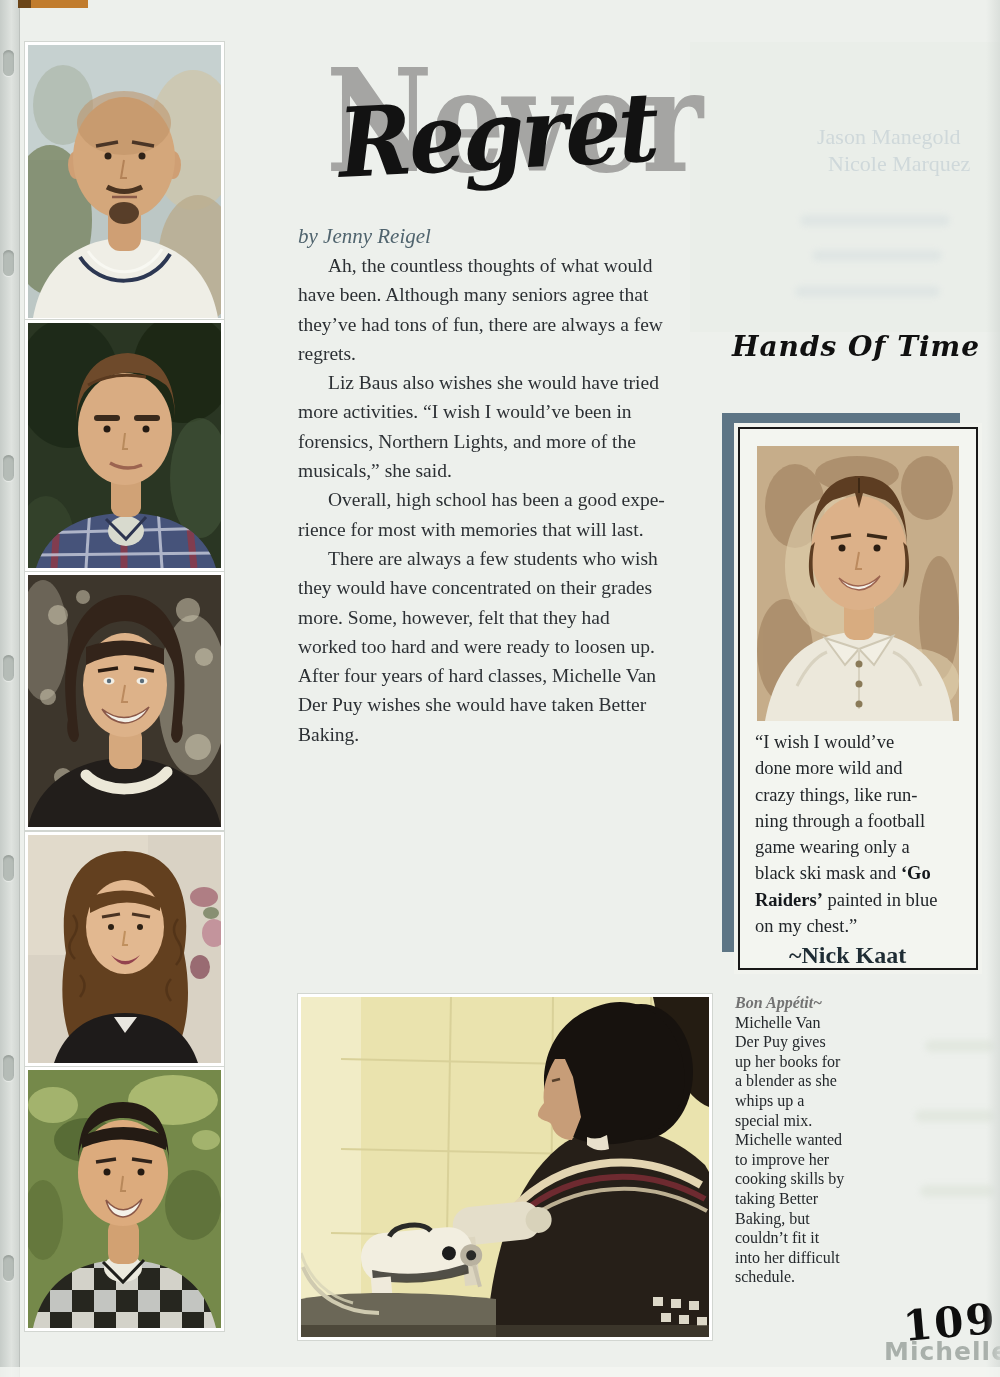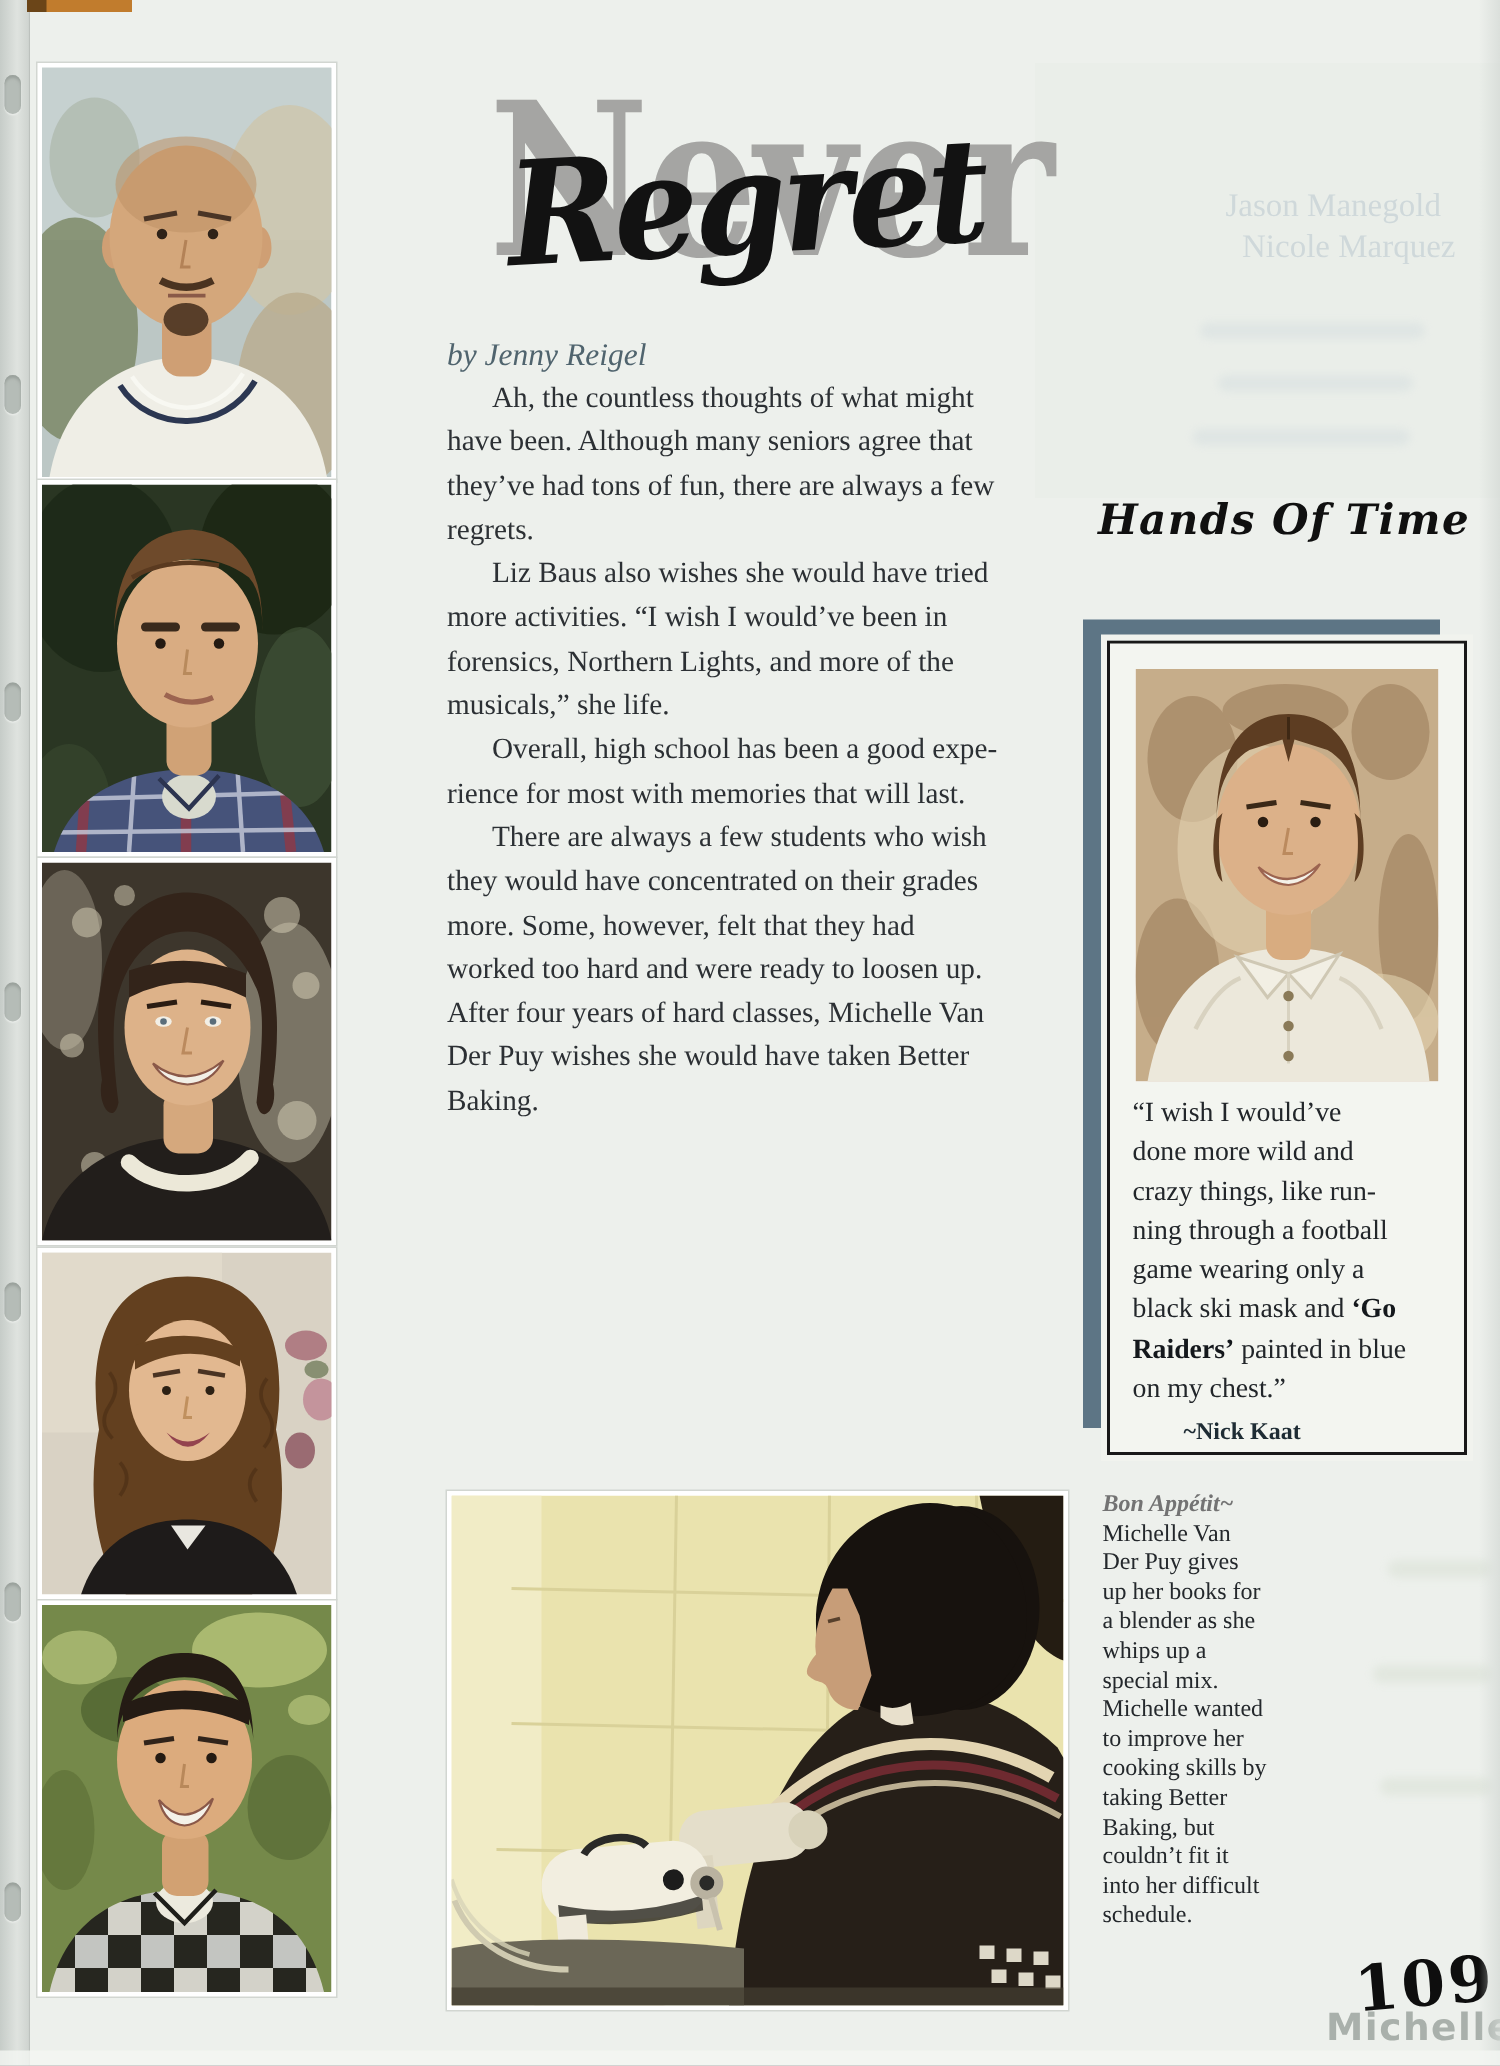--- a/index.html
+++ b/index.html
@@ -47,21 +47,21 @@
   .script-heading{ position:absolute; left:712px; top:330px; width:288px; text-align:center;
     font-family:"DejaVu Serif", serif; font-weight:bold; font-style:italic;
     font-size:28px; line-height:34px; color:#101010; letter-spacing:1px;}
   .quote-panel{ position:absolute; left:722px; top:413px; width:238px; height:539px; background:#5d7585;}
   .quote-card{ position:absolute; left:738px; top:427px; width:240px; height:543px;
     background:#f3f5f0; border:2px solid #181818; outline:4px solid #f1f3ee; overflow:hidden;}
   .quote-photo{ margin:17px auto 0; width:202px; height:275px; background:#fff; padding:0;}
   .quote-card blockquote{ margin:8px 12px 0 15px; font-size:18.5px; line-height:26.3px;
     color:#22262a; white-space:pre-line;}
   .quote-card blockquote b{ color:#14181c; }
-  .quote-card cite{ display:block; font-style:normal; font-weight:bold; font-size:16px;
+  .quote-card cite{ display:block; font-style:normal; font-weight:bold; font-size:24px;
     color:#1e2c34; text-indent:34px; margin-top:3px;}
 
   
   .caption{ position:absolute; left:735px; top:993px; width:170px; color:#24282c;
     font-size:16px; line-height:19.6px;}
   .caption .lead{ display:block; font-style:italic; font-weight:bold; color:#737373;}
   .caption .body{ white-space:pre-line;}
 
   
   .candid{ position:absolute; left:298px; top:994px; background:#fff; padding:3px;
@@ -264,28 +264,28 @@
     </svg>
   </figure>
 
   <h1 style="position:absolute; left:0; top:0; width:0; height:0;">
     <span class="never">Never</span>
     <span class="regret">Regret</span>
   </h1>
   <div class="byline">by Jenny Reigel</div>
 
   <article class="article">
-    <p>Ah, the countless thoughts of what might
+    <p>Ah, the countless thoughts of what would
 have been. Although many seniors agree that
 they’ve had tons of fun, there are always a few
 regrets.</p>
     <p>Liz Baus also wishes she would have tried
 more activities. “I wish I would’ve been in
 forensics, Northern Lights, and more of the
-musicals,” she life.</p>
+musicals,” she said.</p>
     <p>Overall, high school has been a good expe-
 rience for most with memories that will last.</p>
     <p>There are always a few students who wish
 they would have concentrated on their grades
 more. Some, however, felt that they had
 worked too hard and were ready to loosen up.
 After four years of hard classes, Michelle Van
 Der Puy wishes she would have taken Better
 Baking.</p>
   </article>

